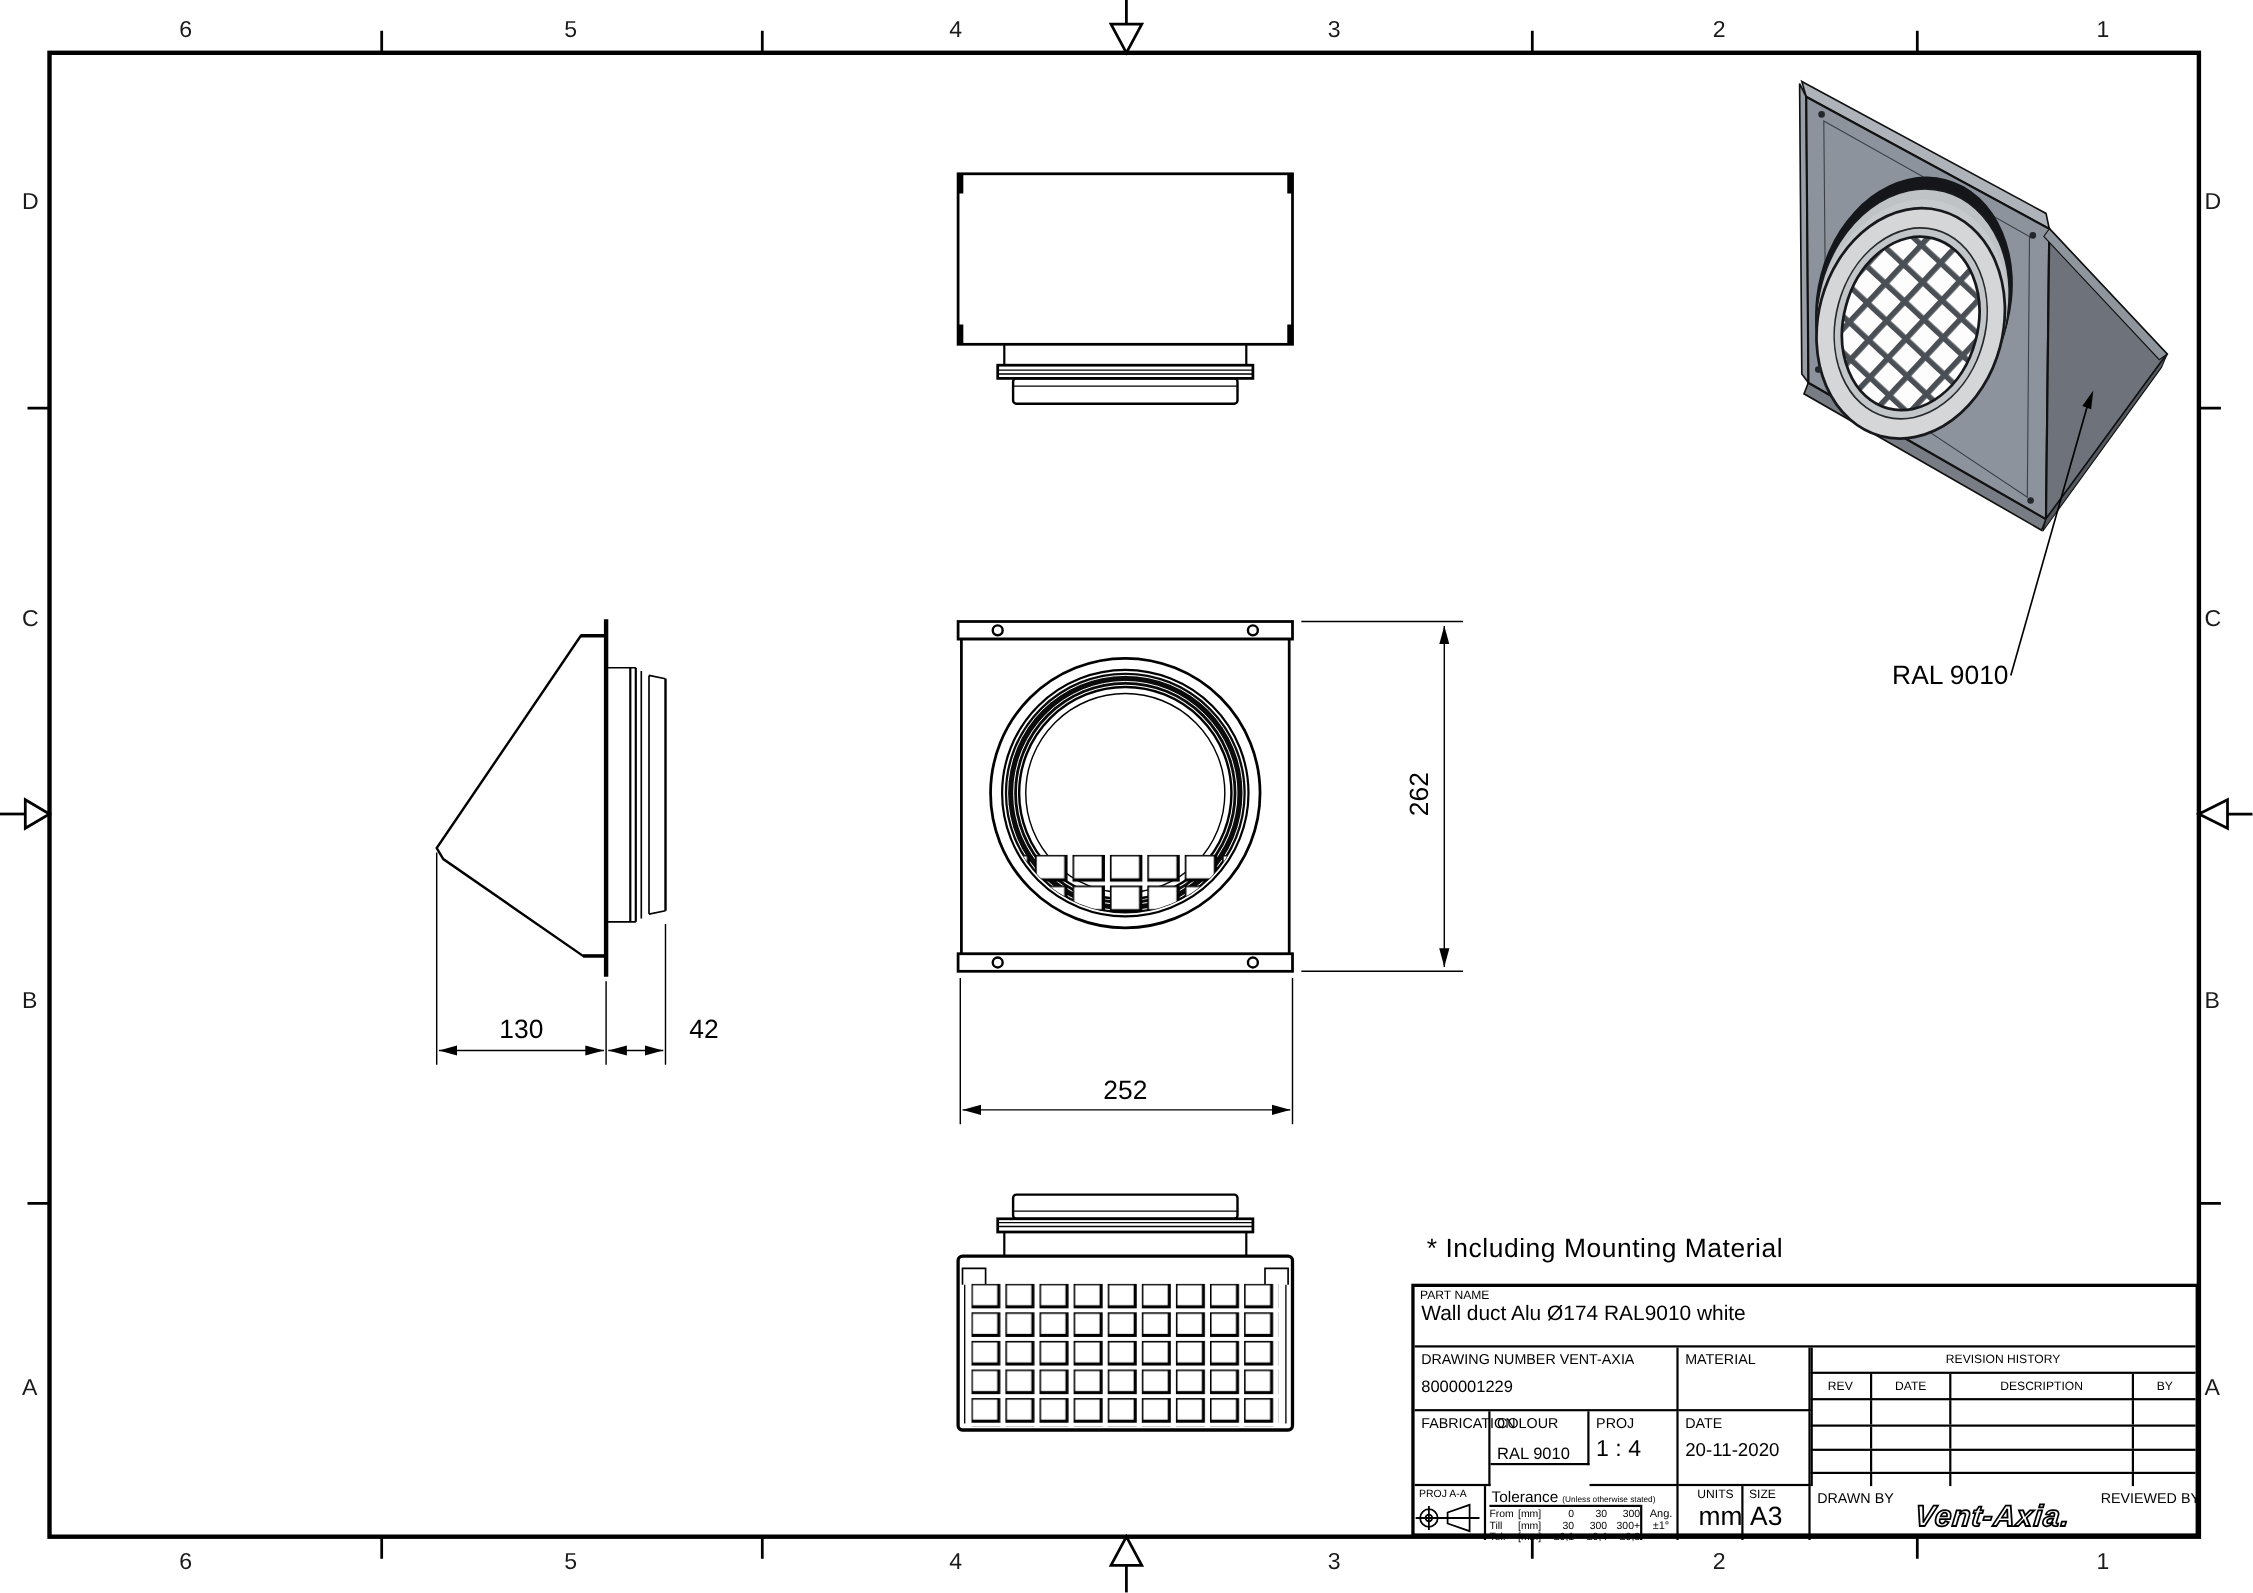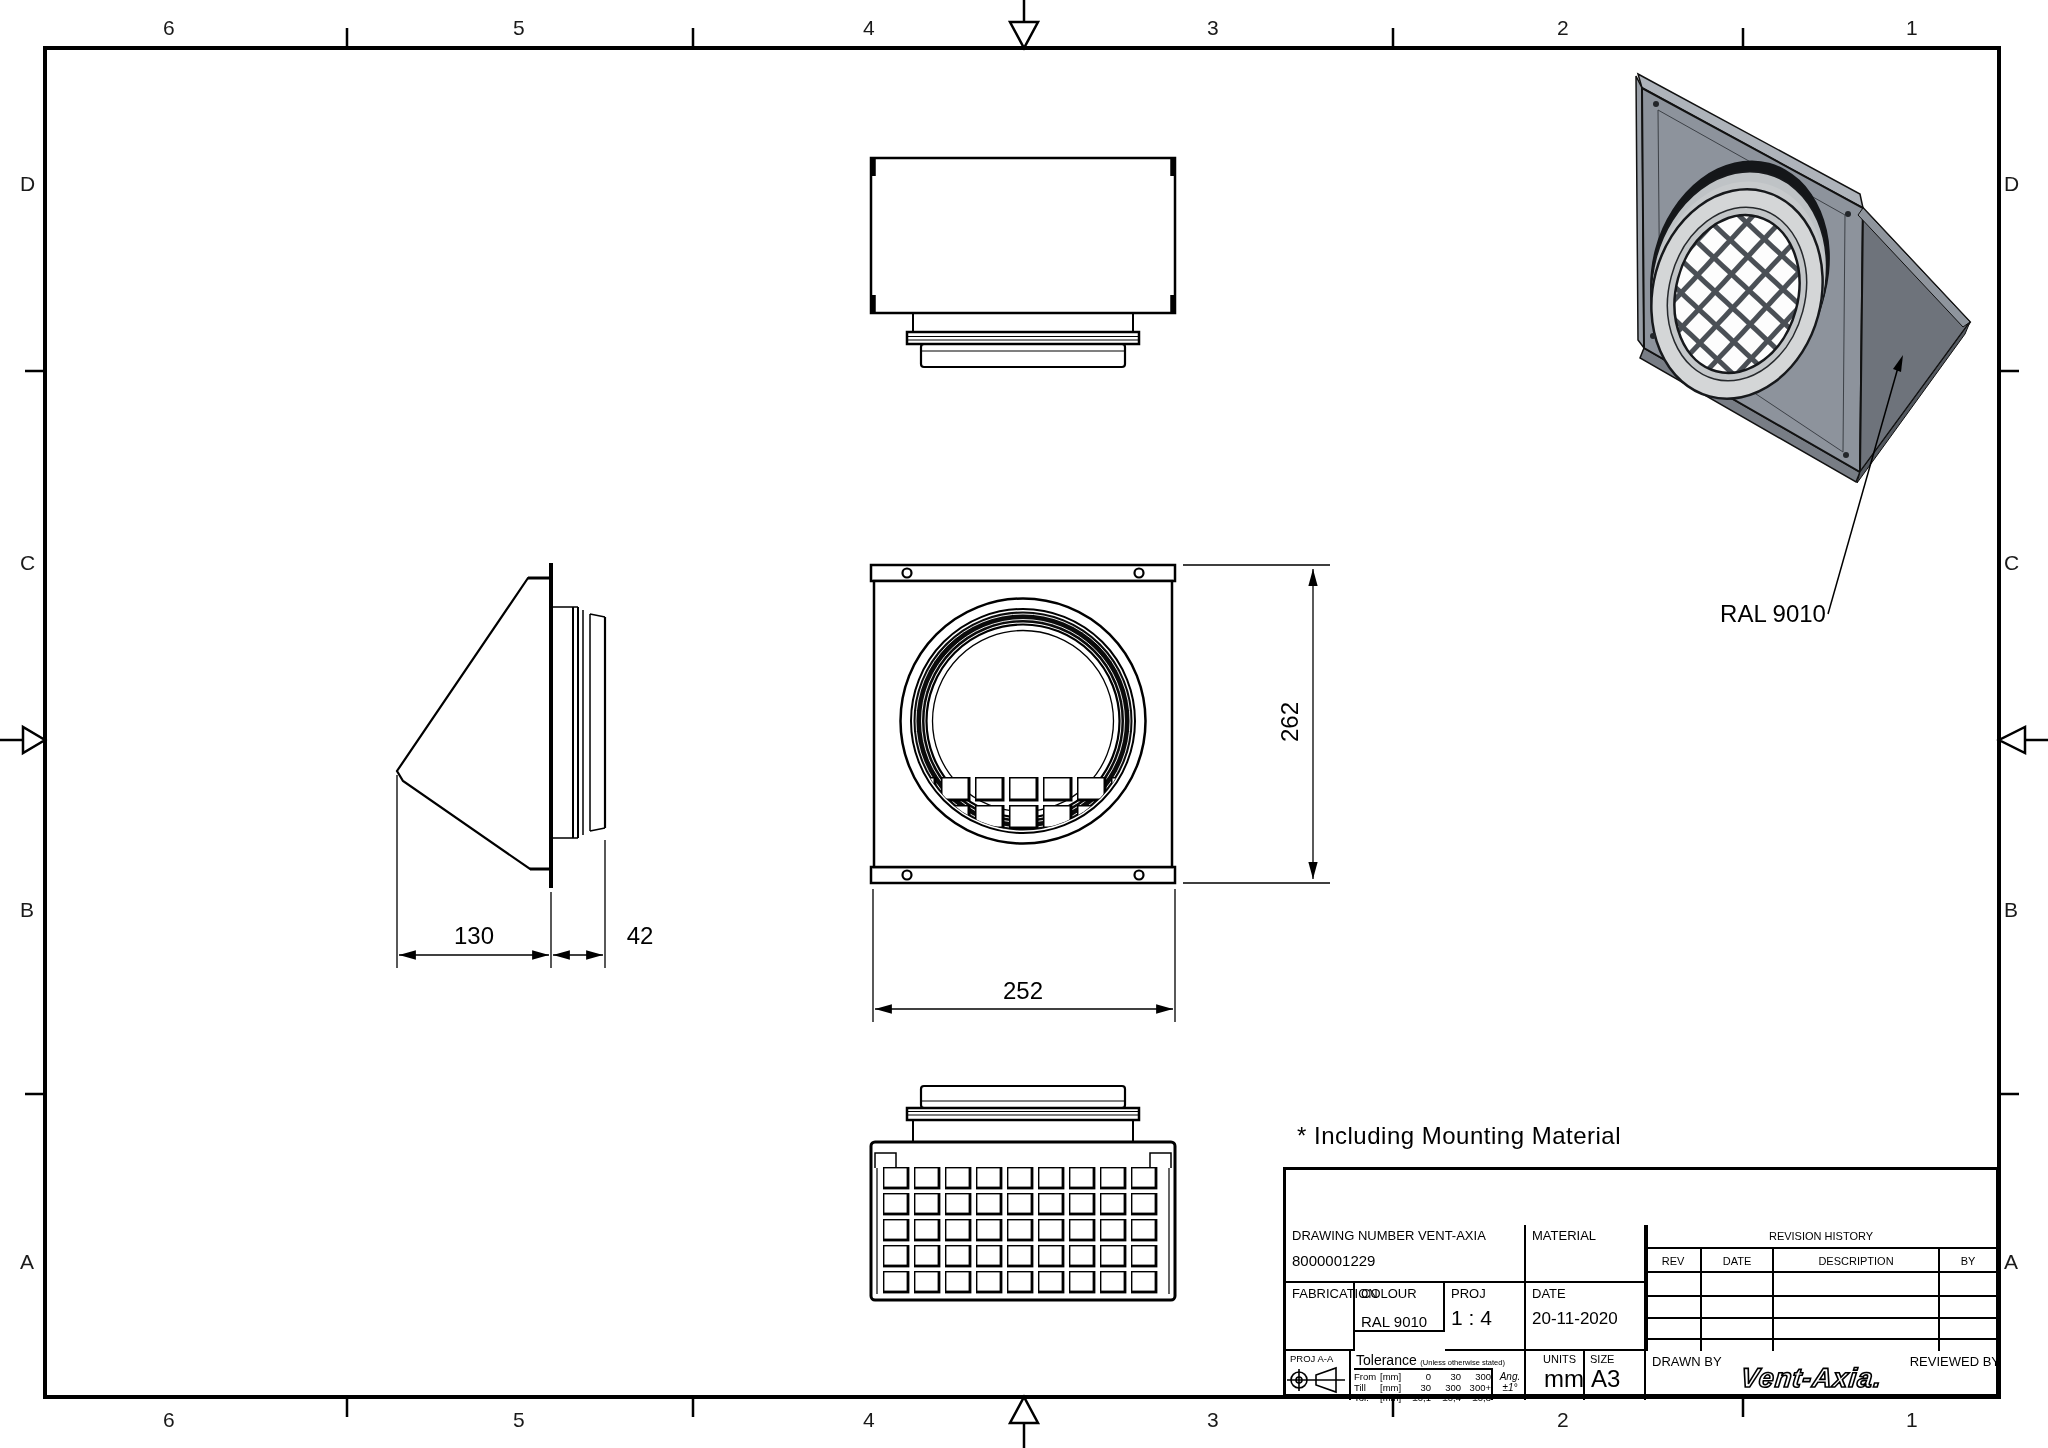--- a/index.html
+++ b/index.html
@@ -188,20 +188,24 @@
 <div class="abs zl" style="left:20px;top:1250px;">A</div>
 <div class="abs zl" style="left:2004px;top:172px;">D</div>
 <div class="abs zl" style="left:2004px;top:551px;">C</div>
 <div class="abs zl" style="left:2004px;top:898px;">B</div>
 <div class="abs zl" style="left:2004px;top:1250px;">A</div>
 
 <div class="abs note" style="left:1297px;top:1122px;">* Including Mounting Material</div>
 
 <div class="tb">
 
+  <div class="cell b-b" style="left:0;top:0;width:710px;height:55px;">
+    <div class="lab-sm">PART NAME</div>
+    <div class="val" style="font-size:19px;">Wall duct Alu Ø174 RAL9010 white</div>
+  </div>
 
   <div class="cell b-r b-b" style="left:0;top:55px;width:240px;height:58px;">
     <div class="lab">DRAWING NUMBER VENT-AXIA</div>
     <div class="val" style="font-size:15px;margin-top:9px;">8000001229</div>
   </div>
   <div class="cell b-r b-b" style="left:240px;top:55px;width:120px;height:58px;">
     <div class="lab">MATERIAL</div>
     <div class="val"></div>
   </div>
 
@@ -281,21 +285,21 @@
         <div class="tol-num" style="text-align:right;">30</div>
         <div class="tol-num" style="text-align:right;">300</div>
         <div class="tol-num" style="text-align:right;">300+</div>
         <div class="tol-num">Tol.</div>
         <div class="tol-num">[mm]</div>
         <div class="tol-num" style="text-align:right;">±0,1</div>
         <div class="tol-num" style="text-align:right;">±0,4</div>
         <div class="tol-num" style="text-align:right;">±0,8</div>
       </div>
     </div>
-    <div class="b-l" style="position:absolute;left:140px;top:17px;width:34px;height:32px;text-align:center;font-style:italic;">
+    <div class="b-l" style="position:absolute;left:140px;top:17px;width:34px;height:32px;text-align:center;">
       <div style="font-size:10px;padding-top:3px;">Ang.</div>
       <div style="font-size:10px;">±1°</div>
     </div>
   </div>
   <div class="cell b-r" style="left:240px;top:181px;width:59px;height:49px;padding-left:12px;">
     <div class="lab-sm">UNITS</div>
     <div class="val big">mm</div>
   </div>
   <div class="cell b-r" style="left:299px;top:181px;width:61px;height:49px;">
     <div class="lab-sm">SIZE</div>

